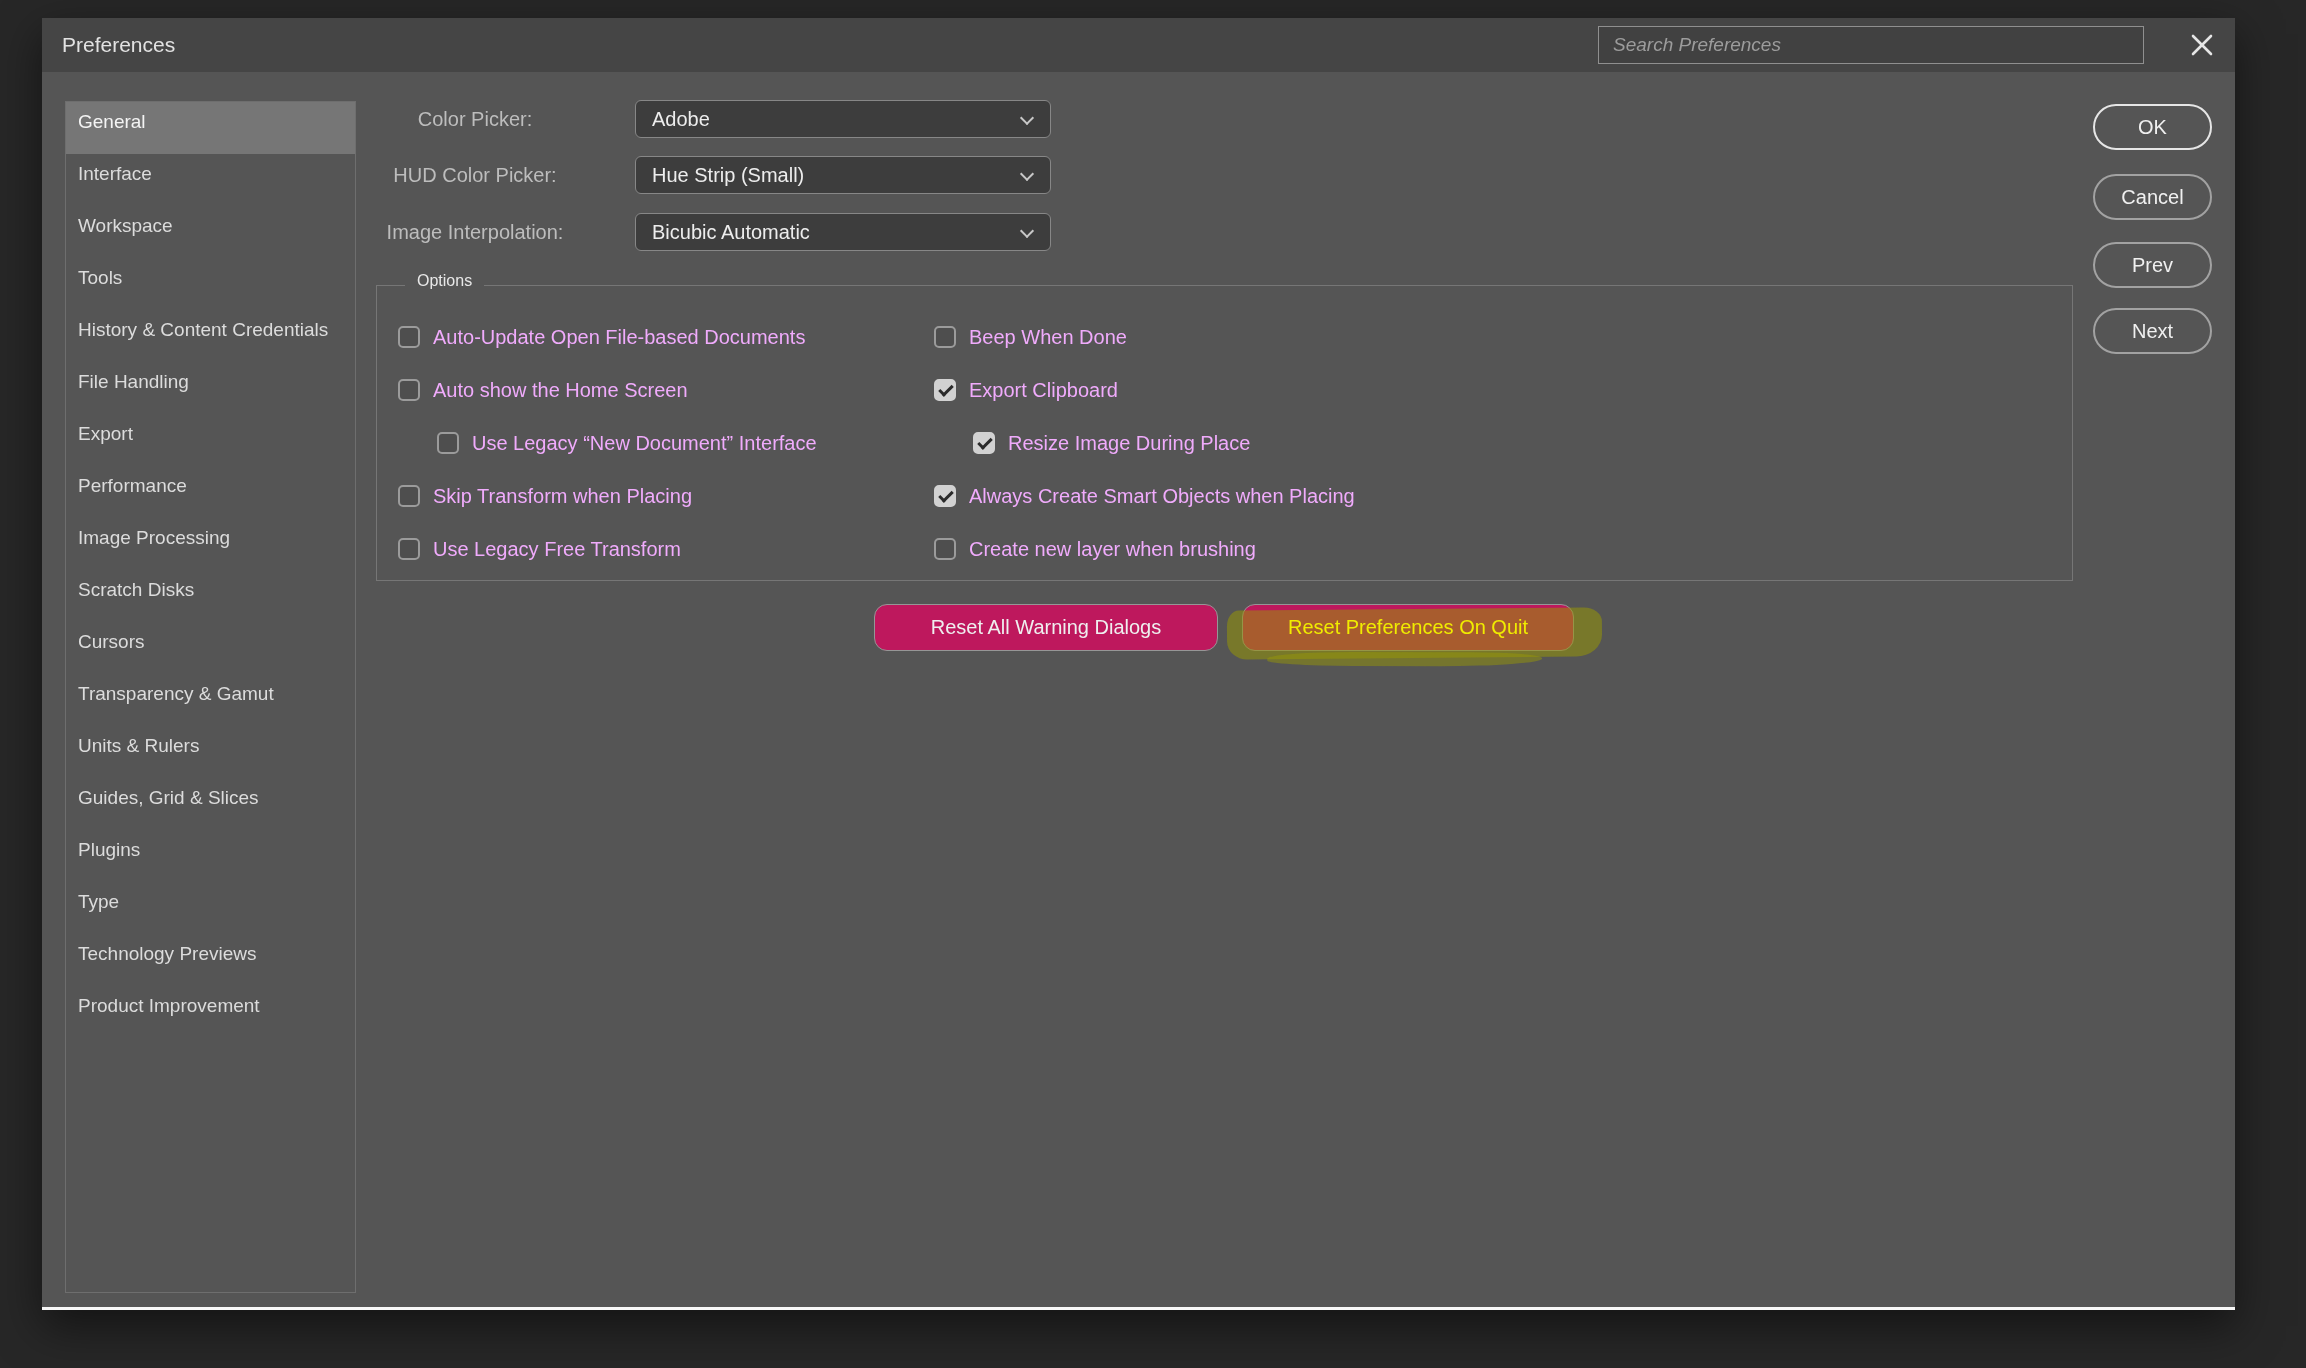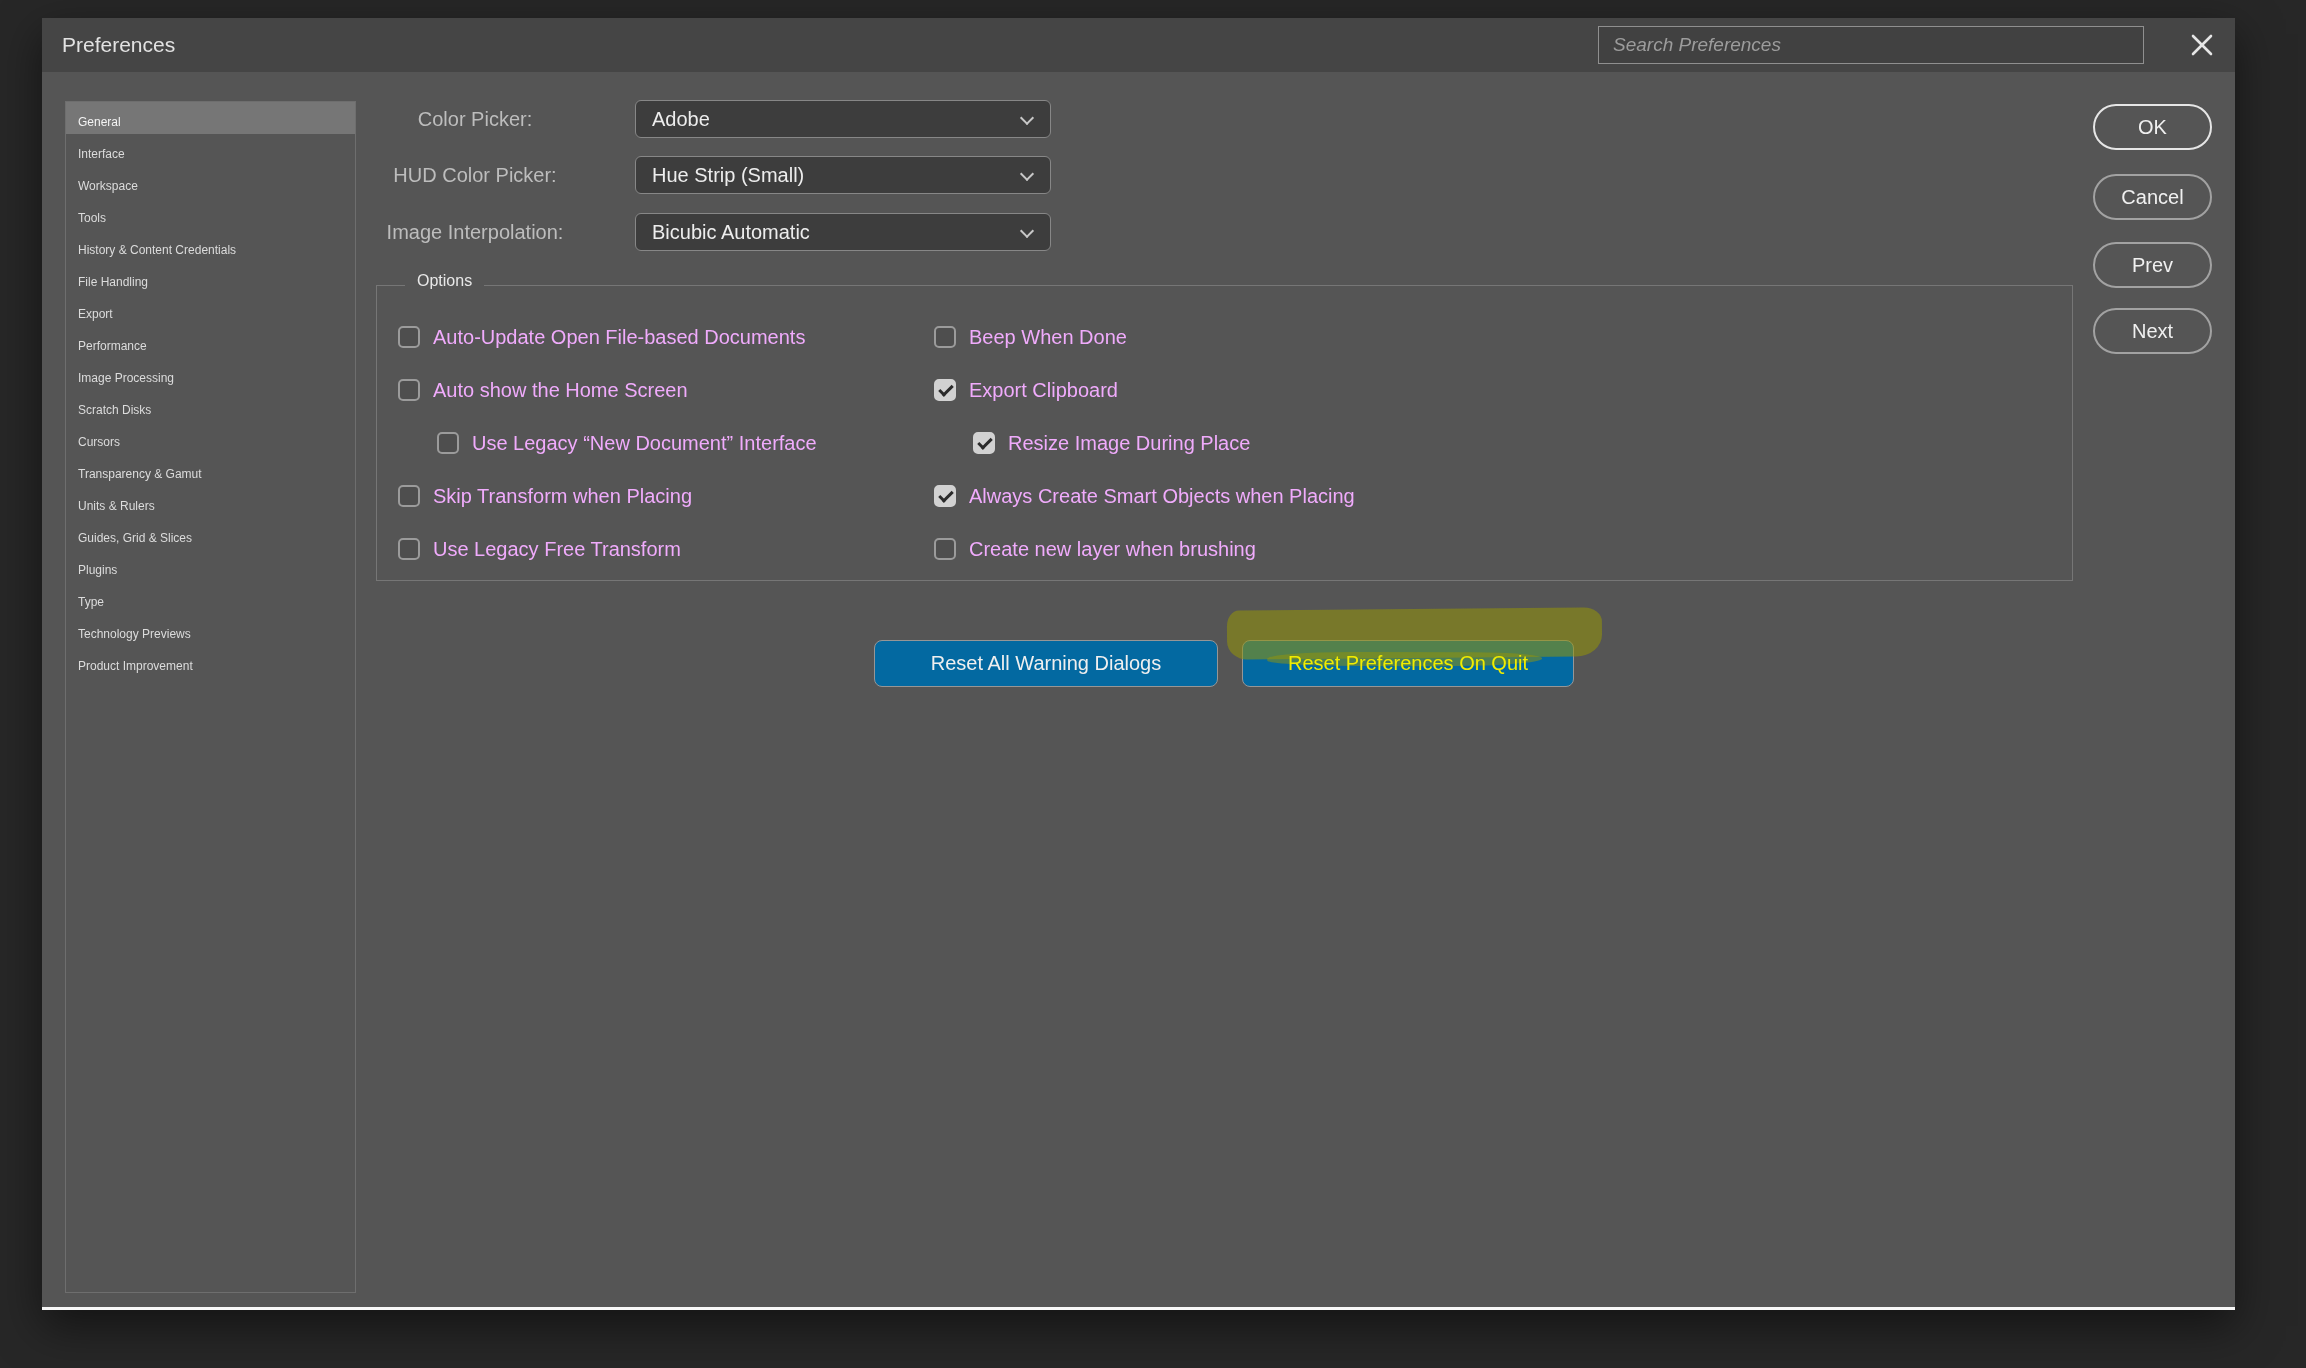--- a/index.html
+++ b/index.html
@@ -39,22 +39,22 @@
     position:absolute; left:2134px; top:6px; width:52px; height:42px;
     display:flex; align-items:center; justify-content:center; cursor:default;
   }
 
   
   .sidebar {
     position:absolute; left:23px; top:83px; width:291px; height:1192px;
     border:1px solid #6e6e6e;
   }
   .side-item {
-    height:32px; line-height:40px; padding-left:12px;
-    font-size:12px; color:#dcdcdc; white-space:nowrap; cursor:default;
+    height:52px; line-height:40px; padding-left:12px;
+    font-size:19px; color:#dcdcdc; white-space:nowrap; cursor:default;
   }
   .side-item.selected { background:#767676; color:#f4f4f4; }
 
   
   .field-label {
     position:absolute; left:288px; width:290px; height:38px; line-height:38px;
     text-align:center; font-size:20px; color:#bdbdbd;
   }
   .dropdown {
     position:absolute; left:593px; width:416px; height:38px;
@@ -96,23 +96,23 @@
     content:""; position:absolute; left:3px; top:4px; width:11px; height:5px;
     border-left:3px solid #2b2b2b; border-bottom:3px solid #2b2b2b;
     transform:rotate(-45deg);
   }
   .c1 { left:21px; }  .c2 { left:557px; }
   .r1 { top:31px; } .r2 { top:84px; } .r3 { top:137px;padding-left:39px; } .r4 { top:190px; } .r5 { top:243px; }
 
   
   .reset-btn {
     position:absolute; top:586px; height:47px;
-    background:#0369a1; border:1px solid #969696; border-radius:8px;
+    background:#be185d; border:1px solid #969696; border-radius:13px;
     display:flex; align-items:center; justify-content:center;
-    font-size:20px; color:#efefef; cursor:default;margin-top:36px;
+    font-size:20px; color:#efefef; cursor:default;
   }
   .reset-warn { left:832px; width:344px; }
   .reset-quit { left:1200px; width:332px; color:#f0ec00; }
   .reset-quit .lbl { position:relative; z-index:3; }
   .marker {
     position:absolute; left:1185px; top:591px; width:375px; height:49px;
     background:rgba(150,150,8,0.55);
     border-radius:12px 18px 26px 20px / 16px 14px 22px 18px;
     transform:rotate(-0.5deg);
     z-index:2; pointer-events:none;

